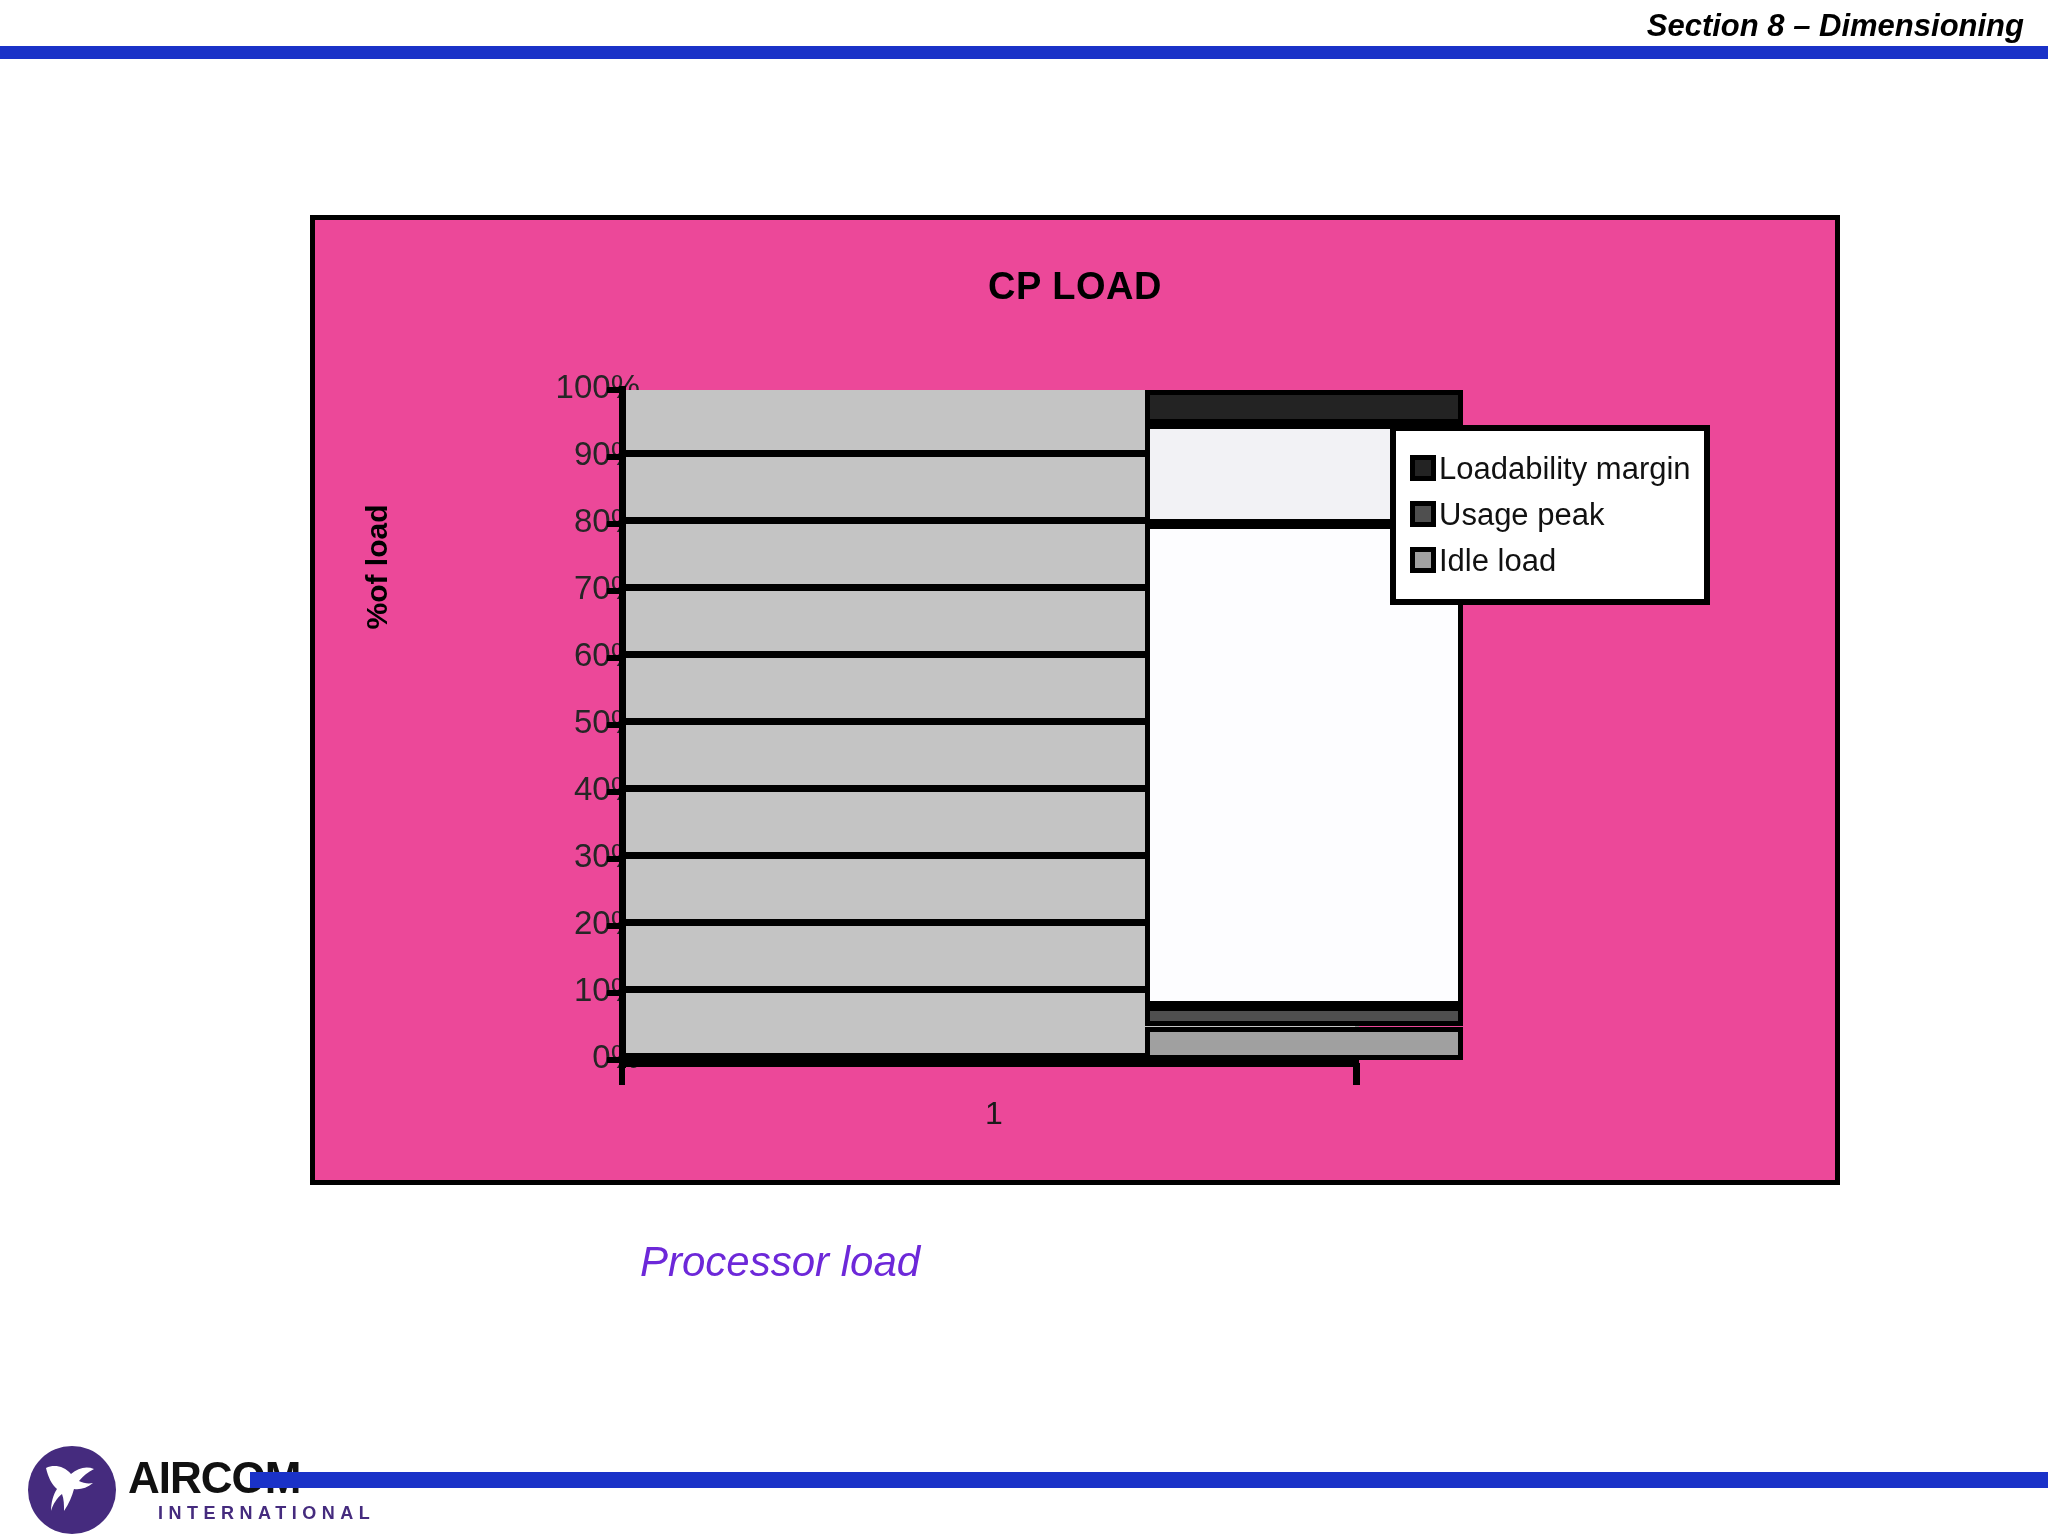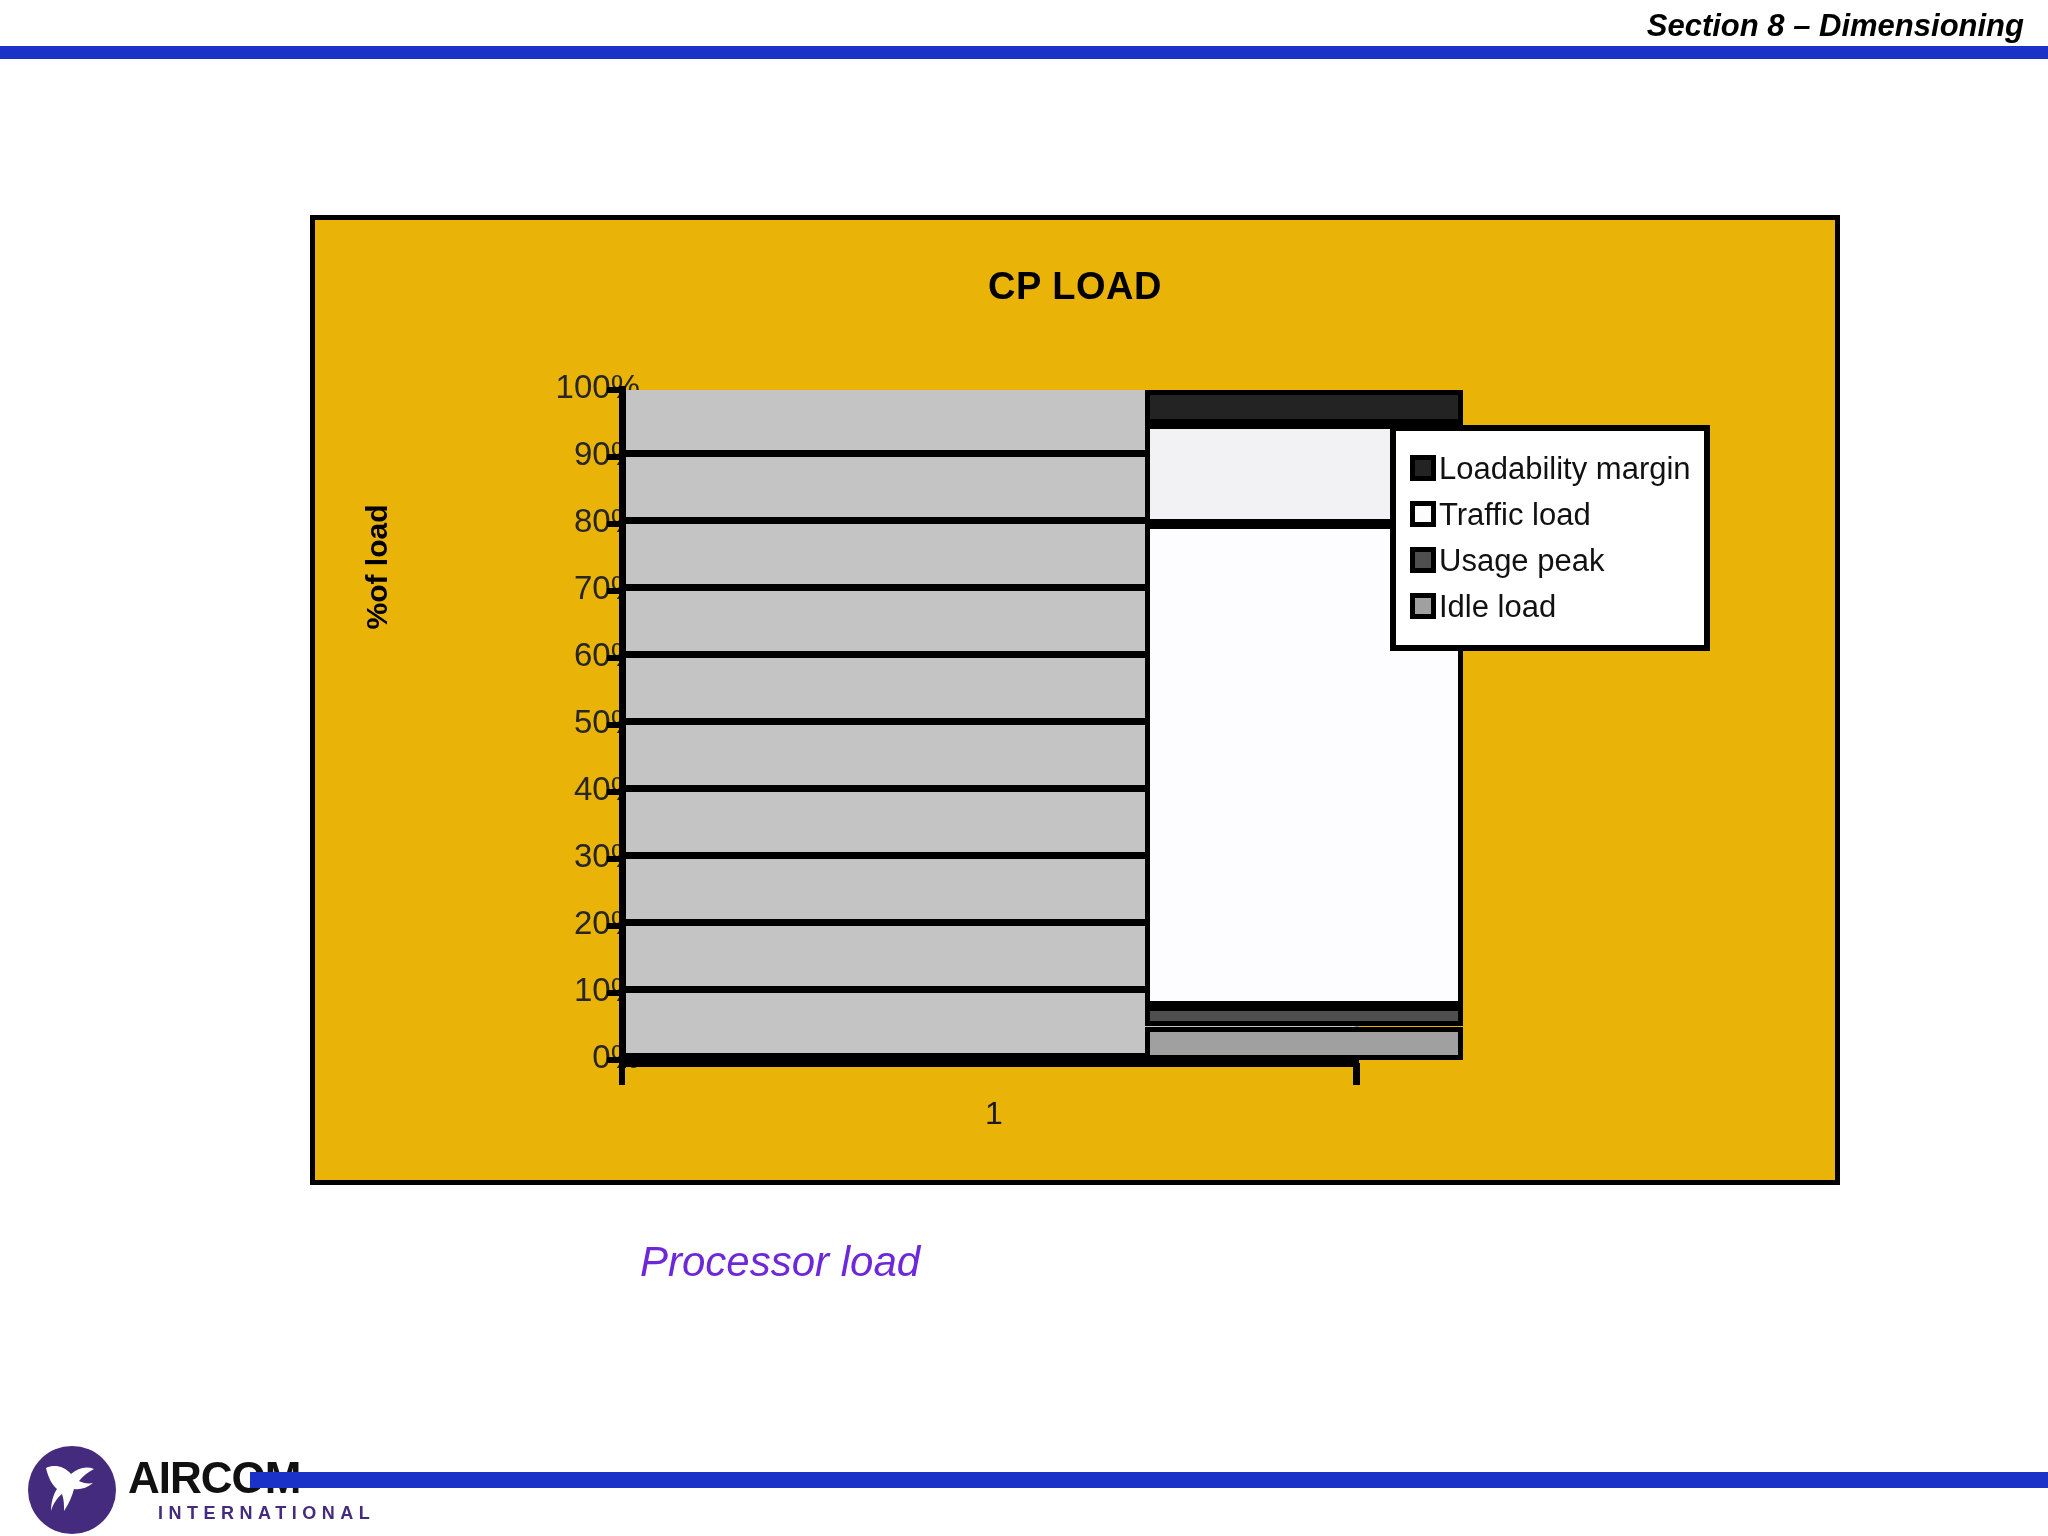--- a/index.html
+++ b/index.html
@@ -37,21 +37,21 @@
   }
 
   
   #chart-frame {
     position: absolute;
     left: 310px;
     top: 215px;
     width: 1530px;
     height: 970px;
     border: 5px solid #000000;
-    background: #eab308;
+    background: #ec4899;
     box-sizing: border-box;
   }
   #chart-title {
     position: absolute;
     left: 0;
     top: 45px;
     width: 1520px;
     text-align: center;
     font-size: 38px;
     font-weight: bold;
@@ -337,24 +337,20 @@
   <div id="x-tick-right"></div>
 
   <div id="x-category-label">1</div>
 
   <div id="legend-box">
       <div class="legend-row">
         <span class="legend-swatch" style="background: rgb(35, 35, 35);"></span>
         <span class="legend-label">Loadability margin</span>
       </div>
       <div class="legend-row">
-        <span class="legend-swatch" style="background: rgb(253, 253, 255);"></span>
-        <span class="legend-label">Traffic load</span>
-      </div>
-      <div class="legend-row">
         <span class="legend-swatch" style="background: rgb(79, 79, 79);"></span>
         <span class="legend-label">Usage peak</span>
       </div>
       <div class="legend-row">
         <span class="legend-swatch" style="background: rgb(160, 160, 160);"></span>
         <span class="legend-label">Idle load</span>
       </div>
     </div>
 
 </div>

